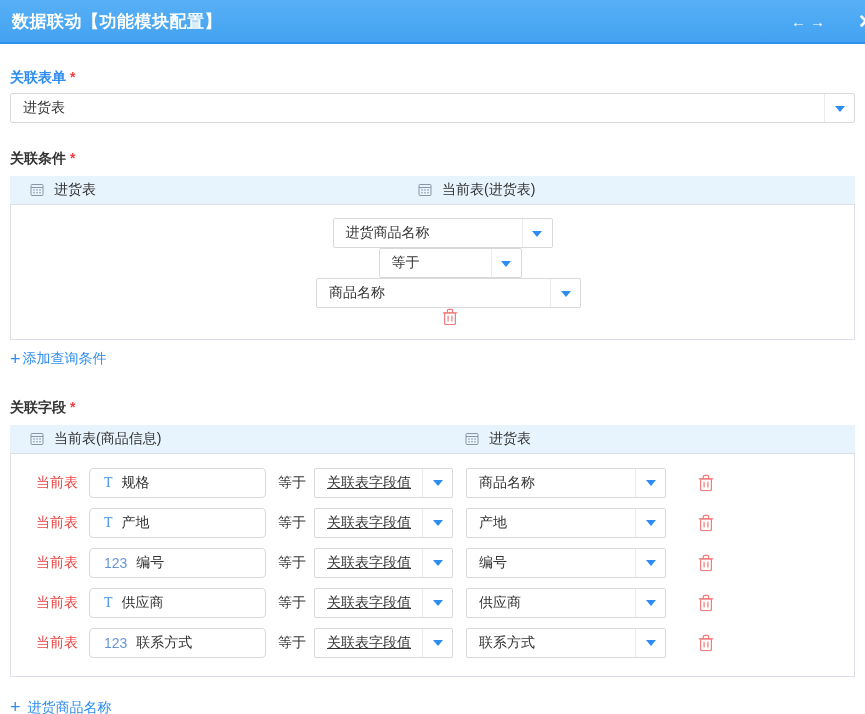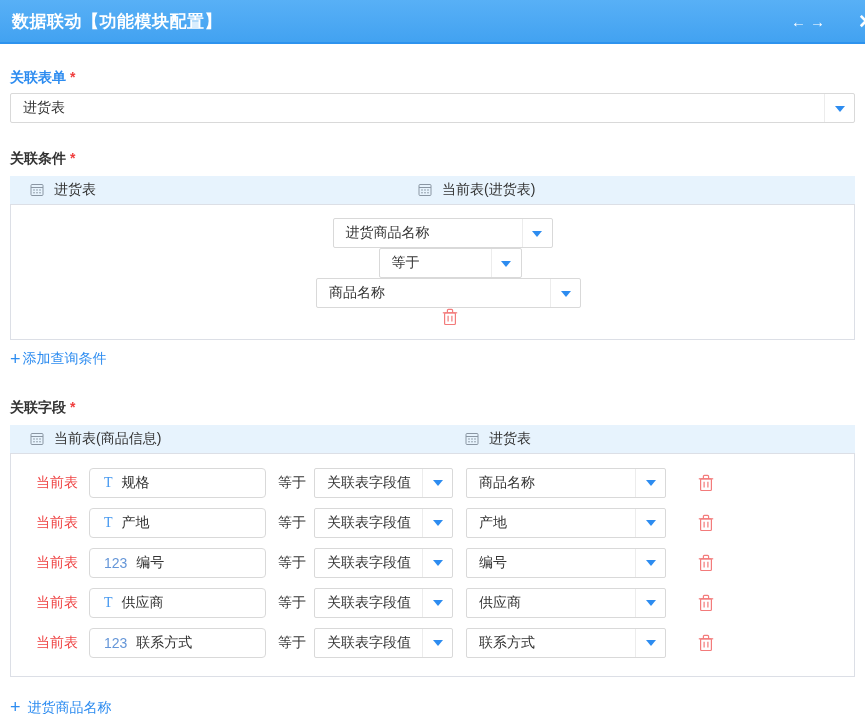--- a/index.html
+++ b/index.html
@@ -95,21 +95,21 @@
     border: 1px solid #d9d9d9; border-radius: 4px; background: #fff;
     display: flex; align-items: center; padding-left: 14px; gap: 9px;
     font-size: 14px; color: #333; cursor: pointer;
   }
   .t-icon {
     font-family: "Liberation Serif", serif;
     color: #4498f0; font-size: 14px; line-height: 14px;
   }
   .num-icon { color: #6596d8; font-size: 14px; letter-spacing: 0; line-height: 10px; }
   .f-op { margin-left: 12px; width: 28px; font-size: 14px; color: #333; }
-  .f-vtype { margin-left: 8px; width: 139px; }
+  .f-vtype { margin-left: 8px; width: 139px; text-decoration: underline; }
   .f-value { margin-left: 13px; width: 200px; }
   .f-row .trash-btn { margin-left: 32px; }
   .trash-btn { background: none; border: none; cursor: pointer; display: inline-flex; padding: 0; }
   
   .sort-label { }
   .clip-area { height: 14px; overflow: hidden; margin-top: 13px; }
   .clip-area .add-link { margin-top: 0; }
   .mt7  { margin: 7px 10px 0 10px; }
   .mt26 { margin-top: 26px; }
   .mt29 { margin-top: 29px; }

